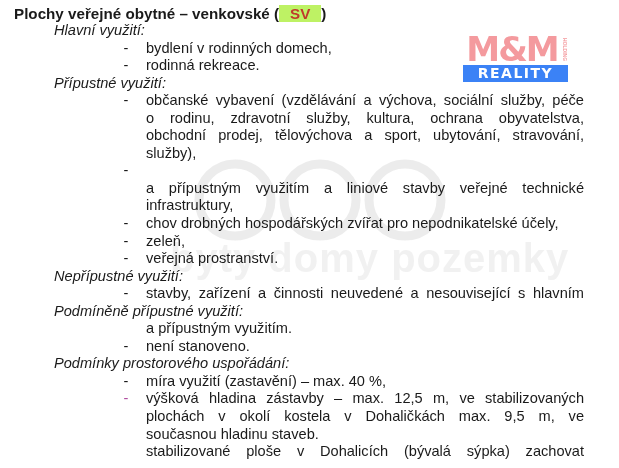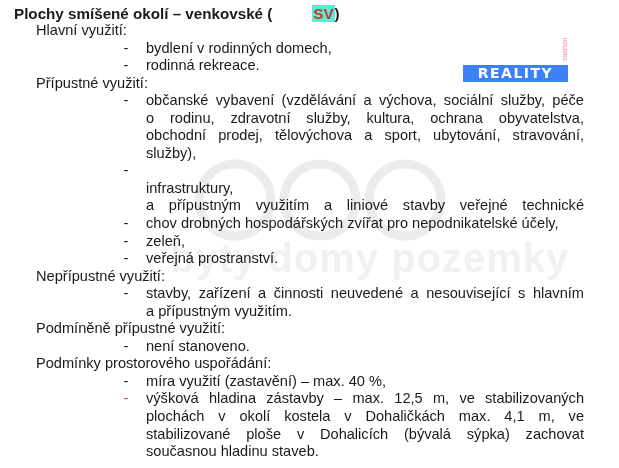--- a/index.html
+++ b/index.html
@@ -24,39 +24,39 @@
     .title {
       position: absolute;
       left: 14px;
       top: 4px;
       font-weight: bold;
       font-size: 15.2px;
       line-height: 20px;
       white-space: nowrap;
     }
     .title .hl {
-      background: #5eead4;
+      background: #bef264;
       color: #c0392b;
-      padding: 0 1px;
-      margin-left: 40px;
+      padding: 0 11px;
     }
     .content {
       position: absolute;
       left: 0;
       top: 22px;
       width: 619px;
     }
     .line {
       height: 17.55px;
       line-height: 17.55px;
       position: relative;
       white-space: nowrap;
     }
     .heading {
-      padding-left: 36px;
+      padding-left: 54px;
+      font-style: italic;
     }
     .item {
       position: relative;
     }
     .dash {
       position: absolute;
       left: 121px;
       width: 10px;
       text-align: center;
     }
@@ -139,23 +139,24 @@
     <svg width="619" height="468" style="position:absolute;left:0;top:0">
       <g fill="none" stroke="rgba(170,170,170,0.22)" stroke-width="9">
         <circle cx="235" cy="200" r="36"></circle>
         <circle cx="320" cy="200" r="36"></circle>
         <circle cx="405" cy="200" r="36"></circle>
       </g>
     </svg>
     <div class="wm-text">byty domy pozemky</div>
   </div>
 
-  <div class="title"><span>Plochy smíšené okolí – venkovské (</span><span class="hl">SV</span><span>)</span></div>
+  <div class="title"><span>Plochy veřejné obytné – venkovské (</span><span class="hl">SV</span><span>)</span></div>
 
   <div class="logo">
+    <div class="logo-top">M&amp;M</div>
     <div class="logo-side">HOLDING</div>
     <div class="logo-bottom">REALITY</div>
   </div>
 
   <div class="content" id="content">
       <div class="line heading">Hlavní využití:</div>
       <div class="line item">
         <span class="dash">-</span>
         <span class="itext last">bydlení v rodinných domech,</span>
       </div>
@@ -174,62 +175,62 @@
       <div class="line item">
         <span class="itext">obchodní prodej, tělovýchova a sport, ubytování, stravování,</span>
       </div>
       <div class="line item">
         <span class="itext last">služby),</span>
       </div>
       <div class="line item">
         <span class="dash">-</span>
       </div>
       <div class="line item">
+        <span class="itext">a přípustným využitím a liniové stavby veřejné technické</span>
+      </div>
+      <div class="line item">
         <span class="itext last">infrastruktury,</span>
       </div>
       <div class="line item">
-        <span class="itext">a přípustným využitím a liniové stavby veřejné technické</span>
-      </div>
-      <div class="line item">
         <span class="dash">-</span>
         <span class="itext last">chov drobných hospodářských zvířat pro nepodnikatelské účely,</span>
       </div>
       <div class="line item">
         <span class="dash">-</span>
         <span class="itext last">zeleň,</span>
       </div>
       <div class="line item">
         <span class="dash">-</span>
         <span class="itext last">veřejná prostranství.</span>
       </div>
       <div class="line heading">Nepřípustné využití:</div>
       <div class="line item">
         <span class="dash">-</span>
         <span class="itext">stavby, zařízení a činnosti neuvedené a nesouvisející s hlavním</span>
       </div>
+      <div class="line heading">Podmíněně přípustné využití:</div>
       <div class="line item">
         <span class="itext last">a přípustným využitím.</span>
       </div>
-      <div class="line heading">Podmíněně přípustné využití:</div>
       <div class="line item">
         <span class="dash">-</span>
         <span class="itext last">není stanoveno.</span>
       </div>
       <div class="line heading">Podmínky prostorového uspořádání:</div>
       <div class="line item">
         <span class="dash">-</span>
         <span class="itext last">míra využití (zastavění) – max. 40 %,</span>
       </div>
       <div class="line item">
         <span class="dash pink">-</span>
         <span class="itext">výšková hladina zástavby – max. 12,5 m, ve stabilizovaných</span>
       </div>
       <div class="line item">
-        <span class="itext">plochách v okolí kostela v Dohaličkách max. 4,1 m, ve</span>
+        <span class="itext">plochách v okolí kostela v Dohaličkách max. 9,5 m, ve</span>
+      </div>
+      <div class="line item">
+        <span class="itext last">současnou hladinu staveb.</span>
       </div>
       <div class="line item">
         <span class="itext">stabilizované ploše v Dohalicích (bývalá sýpka) zachovat</span>
-      </div>
-      <div class="line item">
-        <span class="itext last">současnou hladinu staveb.</span>
       </div>
     </div>
 </div>
 
 </body></html>

